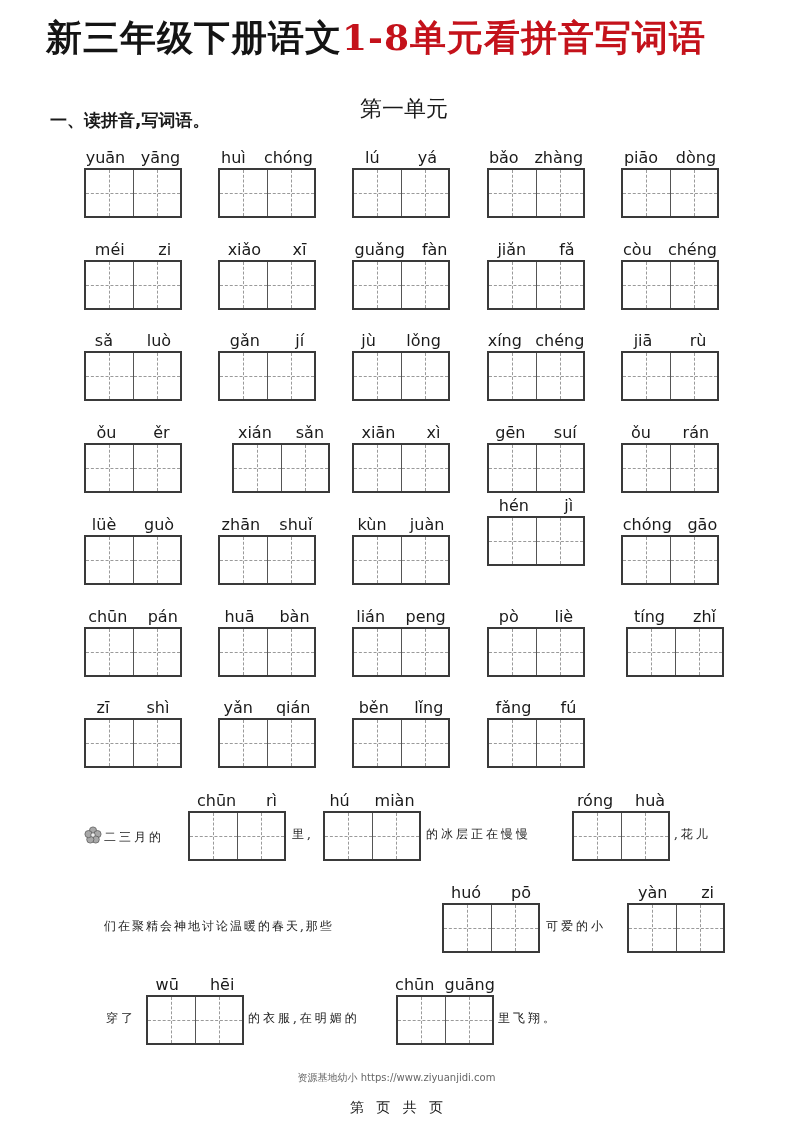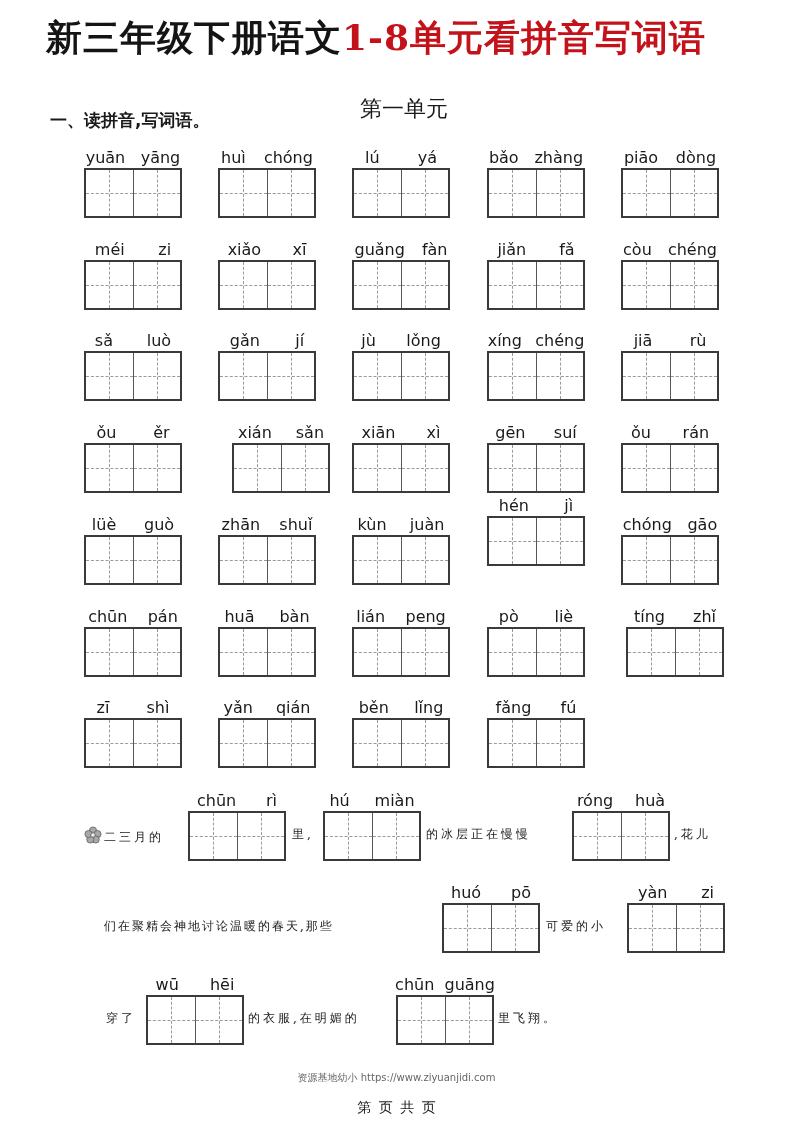--- a/index.html
+++ b/index.html
@@ -63,21 +63,21 @@
   .flower {
     display: inline-block; width: 18px; height: 18px; vertical-align: -3px; margin-right: 2px;
   }
 
   .footer-site {
     position: absolute; left: 0; top: 1071px; width: 793px; text-align: center;
     font-family: "DejaVu Sans", sans-serif; font-size: 10px; color: #666;
   }
   .footer-page {
     position: absolute; left: 0; top: 1099px; width: 793px; text-align: center;
-    font-family: Liberation Serif, serif; font-size: 14px; color: #1a1a1a; word-spacing: 4px;
+    font-family: Liberation Mono, monospace; font-size: 14px; color: #1a1a1a; word-spacing: 4px;
   }
 </style>
 </head>
 <body>
 
 <div class="title">
   <span class="black">新三年级下册语文</span><span class="red">1-8单元看拼音写词语</span>
 </div>
 
 <div class="section-heading">一、读拼音,写词语。</div>

